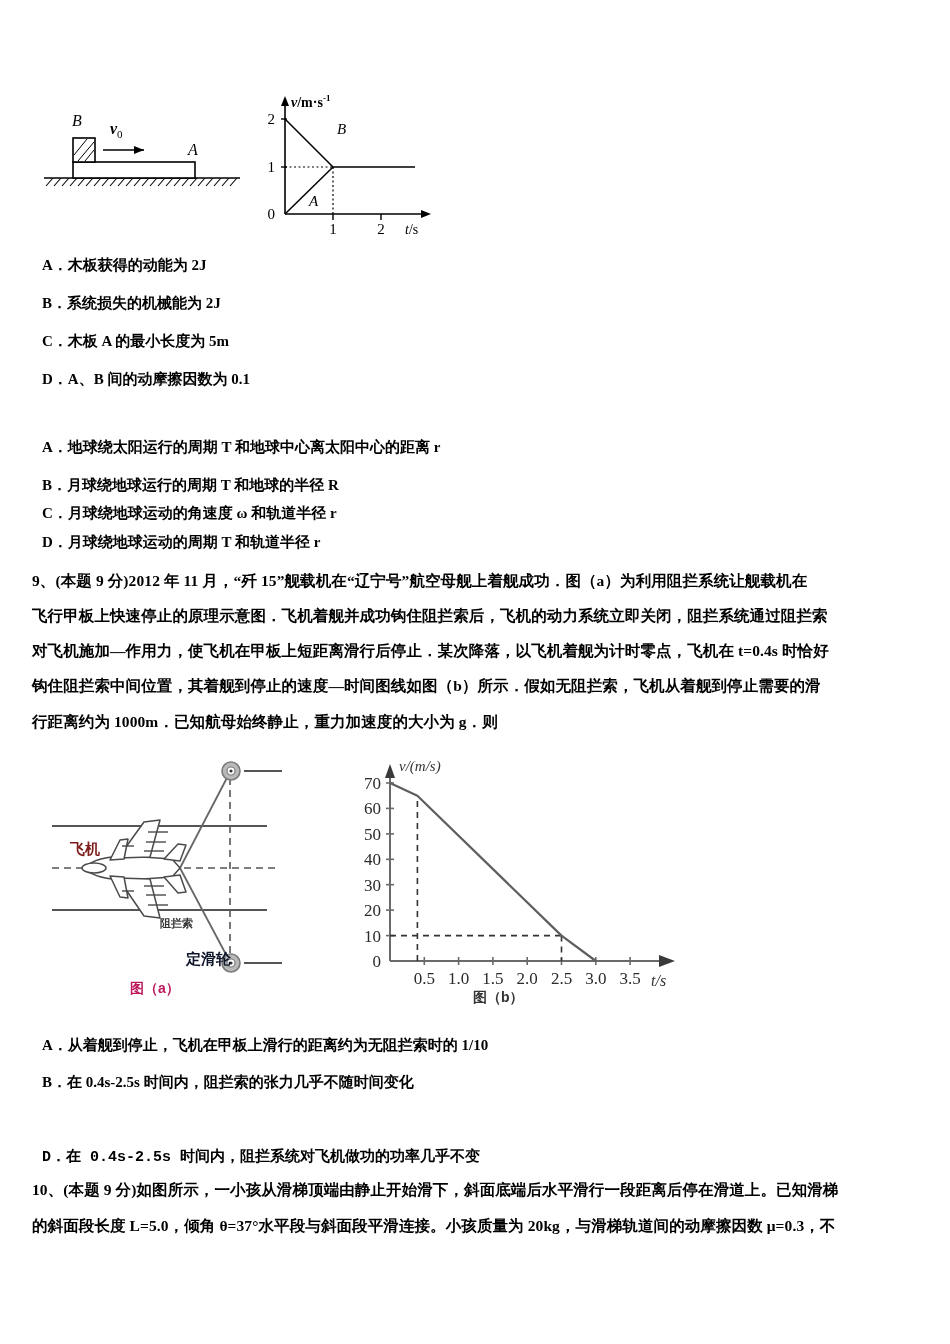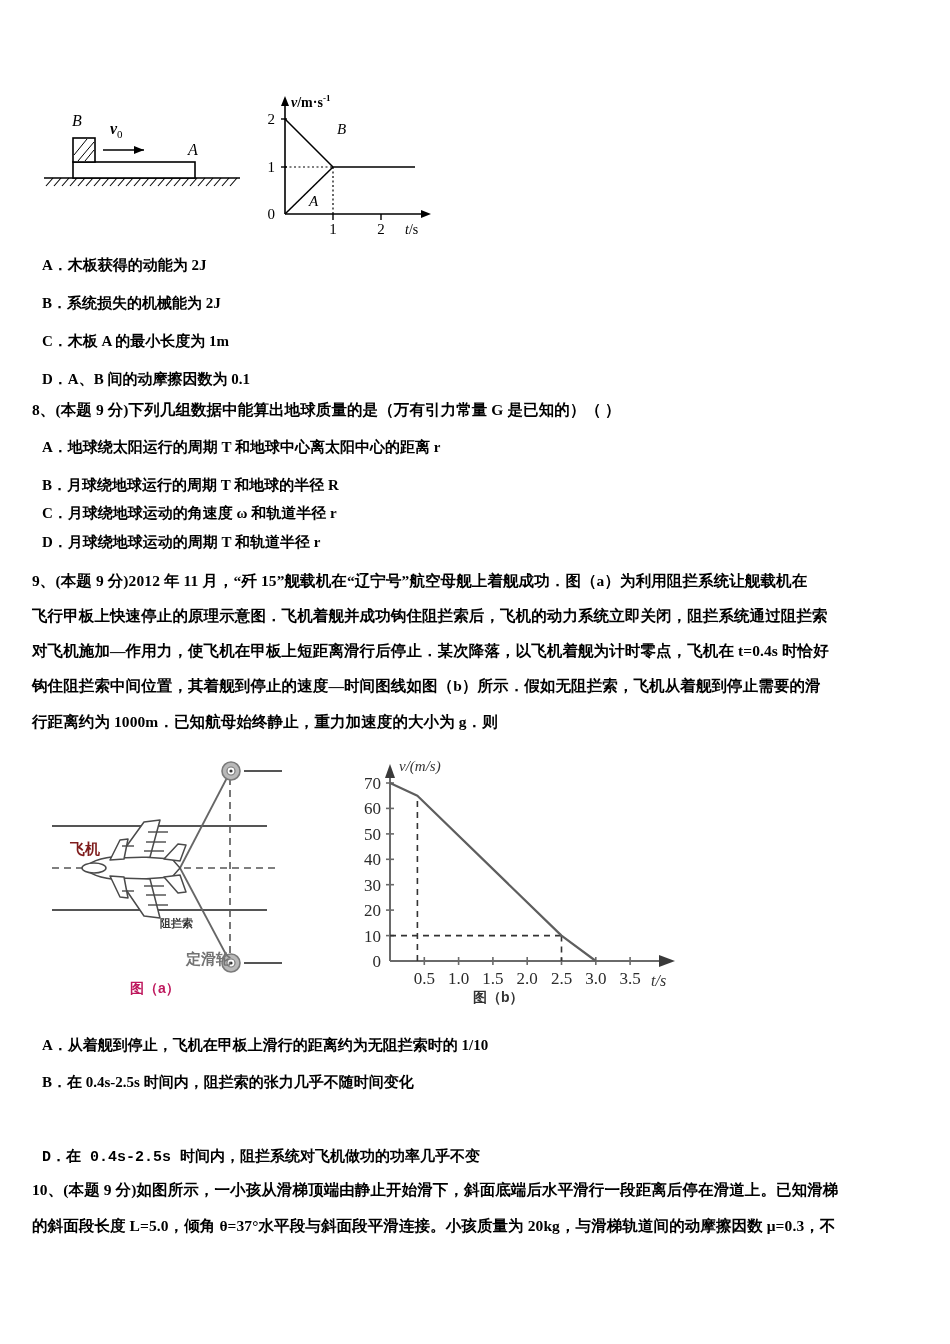--- a/index.html
+++ b/index.html
@@ -170,29 +170,26 @@
     </svg>
   </div>
 
   <div class="optline" style="left:42px; top:256px;">
     <span class="optlabel">A．</span><span>木板获得的动能为 2J</span>
   </div>
   <div class="optline" style="left:42px; top:294px;">
     <span class="optlabel">B．</span><span>系统损失的机械能为 2J</span>
   </div>
   <div class="optline" style="left:42px; top:332px;">
-    <span class="optlabel">C．</span><span>木板 A 的最小长度为 1m</span>
+    <span class="optlabel">C．</span><span>木板 A 的最小长度为 5m</span>
   </div>
   <div class="optline" style="left:42px; top:370px;">
     <span class="optlabel">D．</span><span>A、B 间的动摩擦因数为 0.1</span>
   </div>
 
-  <div class="qline" style="left:32px; top:400px;">
-    <span>8、</span><span>(本题 9 分)</span><span>下列几组数据中能算出地球质量的是（万有引力常量 G 是已知的）（     ）</span>
-  </div>
   <div class="optline" style="left:42px; top:438px;">
     <span class="optlabel">A．</span><span>地球绕太阳运行的周期 T 和地球中心离太阳中心的距离 r</span>
   </div>
   <div class="optline" style="left:42px; top:476px;">
     <span class="optlabel">B．</span><span>月球绕地球运行的周期 T 和地球的半径 R</span>
   </div>
   <div class="optline" style="left:42px; top:533px;">
     <span class="optlabel">D．</span><span>月球绕地球运动的周期 T 和轨道半径 r</span>
   </div>
   <div class="optline" style="left:42px; top:504px;">
@@ -256,21 +253,21 @@
         <line x1="92" y1="93" x2="112" y2="93"></line>
         <line x1="92" y1="128" x2="112" y2="128"></line>
         <line x1="94" y1="137" x2="114" y2="137"></line>
         <line x1="96" y1="147" x2="116" y2="147"></line>
         <line x1="70" y1="88" x2="82" y2="88"></line>
         <line x1="70" y1="133" x2="82" y2="133"></line>
       </g>
     </svg>
     <div style="position:absolute;left:18px;top:82px;font-size:15px;font-weight:bold;font-family:'Liberation Sans',sans-serif;color:#7f1d1d;">飞机</div>
     <div style="position:absolute;left:108px;top:158px;font-size:11px;font-weight:bold;font-family:'Liberation Sans',sans-serif;color:#333;">阻拦索</div>
-    <div style="position:absolute;left:134px;top:192px;font-size:15px;font-weight:bold;font-family:'Liberation Sans',sans-serif;color:#737373;text-align:right;">定滑轮</div>
+    <div style="position:absolute;left:134px;top:192px;font-size:15px;font-weight:bold;font-family:'Liberation Sans',sans-serif;color:#0f172a;text-align:right;">定滑轮</div>
     <div class="cap" style="position:absolute;left:78px;top:222px;color:#be185d;">图（a）</div>
   </div>
 
   <div id="fig-vt2">
     <svg width="355" height="258" viewBox="0 0 355 258">
 
       <line x1="45" y1="205" x2="45" y2="18" stroke="#6a6a6a" stroke-width="2"></line>
       <polygon points="45,8 40,22 50,22" fill="#3a3a3a"></polygon>
       <line x1="45" y1="205" x2="318" y2="205" stroke="#6a6a6a" stroke-width="2"></line>
       <polygon points="330,205 314,199 314,211" fill="#3a3a3a"></polygon>

